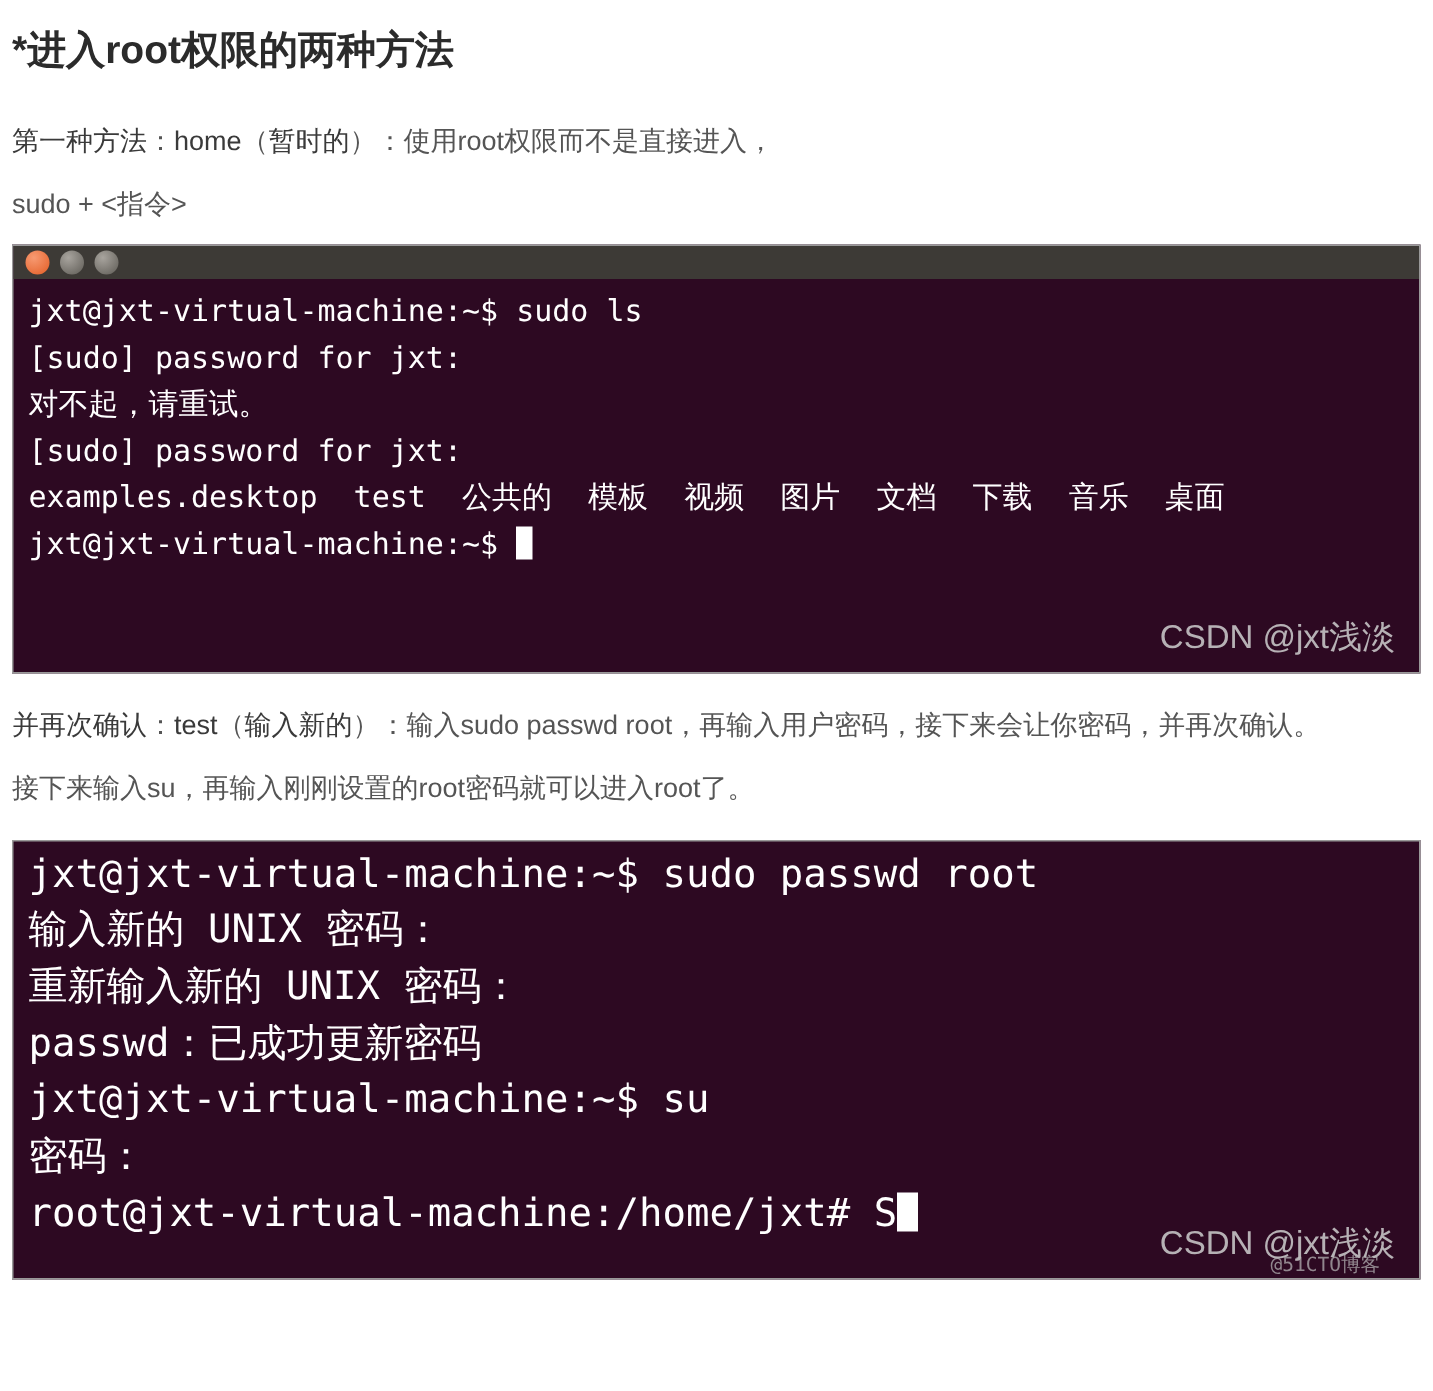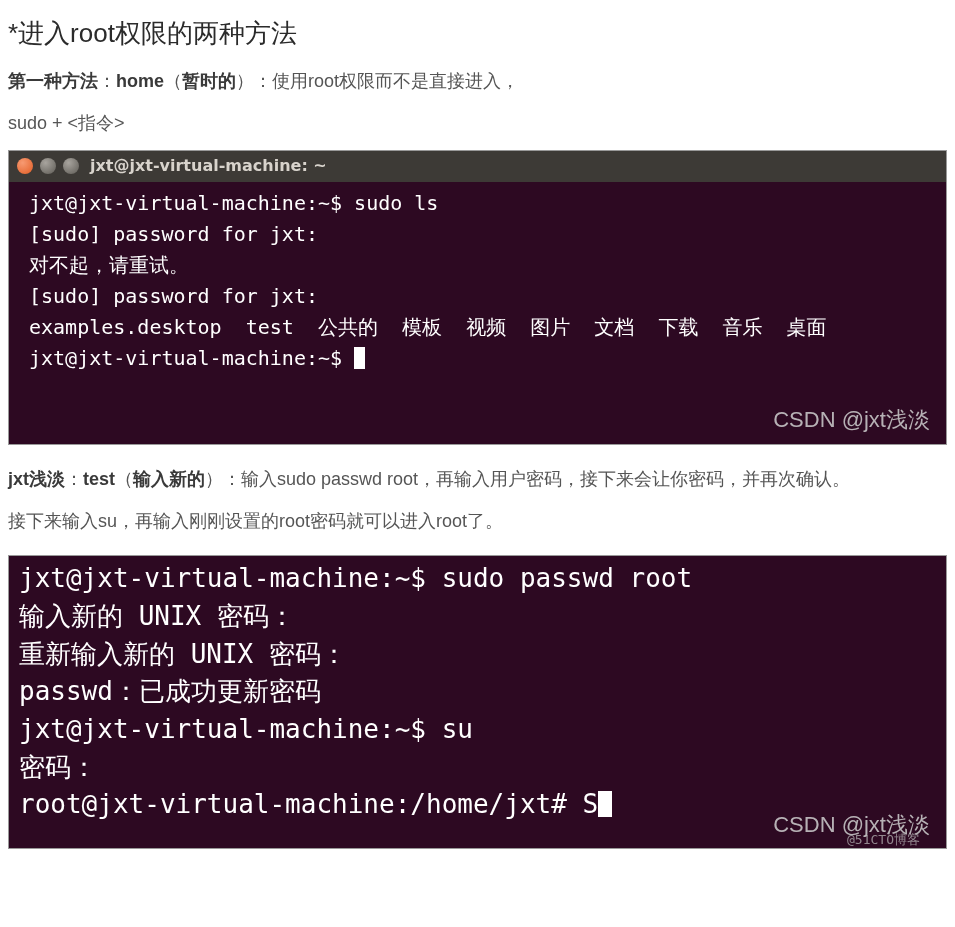--- a/index.html
+++ b/index.html
@@ -5,32 +5,32 @@
   body {
     margin: 0;
     padding: 16px 8px;
     font-family: -apple-system, "PingFang SC", "Microsoft YaHei", sans-serif;
     background: #fff;
     color: #3f3f3f;
     width: 955px;
     box-sizing: border-box;
   }
   h2.title {
-    margin: 0 0 14px 0;
+    margin: 0 0 27px 0;
     font-size: 26px;
-    font-weight: 400;
+    font-weight: 700;
     color: #2b2b2b;
   }
   p.para {
     margin: 10px 0;
     font-size: 18px;
     color: #555;
     line-height: 1.8;
   }
-  p.para .bold { font-weight: 700; color: #3a3a3a; }
+  p.para .bold { font-weight: 400; color: #3a3a3a; }
   .terminal {
     background: #2d0922;
     color: #ffffff;
     font-family: "DejaVu Sans Mono", Menlo, Consolas, monospace;
     font-size: 20px;
     line-height: 1.55;
     border: 1px solid #999;
     margin: 6px 0 18px 0;
     position: relative;
   }
@@ -42,21 +42,21 @@
     gap: 7px;
     padding: 3px 8px;
     font-family: "DejaVu Sans", sans-serif;
     font-size: 16px;
   }
   .tb-btn { width: 16px; height: 16px; border-radius: 50%; display:inline-flex;align-items:center;justify-content:center; font-size:11px; color:rgba(0,0,0,.4);}
   .tb-close { background: radial-gradient(circle at 35% 30%, #f79a72, #e25d24); }
   .tb-min   { background: radial-gradient(circle at 35% 30%, #a8a49e, #5e5b55); }
   .tb-max   { background: radial-gradient(circle at 35% 30%, #a8a49e, #5e5b55); }
   .tb-title { margin-left: 4px; font-weight: 600; }
-  .term-body { padding: 6px 10px 8px 20px; white-space: pre-wrap; word-break: break-all; text-align: left;}
+  .term-body { padding: 6px 10px 8px 10px; white-space: pre-wrap; word-break: break-all; text-align: left;}
   .cursor {
     display: inline-block;
     width: 11px; height: 22px;
     background: #fff;
     vertical-align: -4px;
   }
   .watermark {
     position: absolute;
     right: 16px;
     bottom: 6px;
@@ -86,36 +86,35 @@
 <p class="para">
   <span class="bold">第一种方法</span>：<span class="bold">home</span>（<span class="bold">暂时的</span>）：<span>使用root权限而不是直接进入，</span>
 </p>
 <p class="para">sudo + &lt;指令&gt;</p>
 
 <div class="terminal">
   <div class="titlebar">
     <span class="tb-btn tb-close"></span>
     <span class="tb-btn tb-min"></span>
     <span class="tb-btn tb-max"></span>
-    <span class="tb-title">jxt@jxt-virtual-machine: ~</span>
   </div>
   <div class="term-body"><span>jxt@jxt-virtual-machine:~$ sudo ls</span>
 <span>[sudo] password for jxt:</span>
 <span>对不起，请重试。</span>
 <span>[sudo] password for jxt:</span>
 <span>examples.desktop  test  公共的  模板  视频  图片  文档  下载  音乐  桌面</span>
 <span>jxt@jxt-virtual-machine:~$ </span><span class="cursor"></span>
 
 
 </div>
   <div class="watermark">CSDN @jxt浅淡</div>
 </div>
 
 <p class="para">
-  <span class="bold">jxt浅淡</span>：<span class="bold">test</span>（<span class="bold">输入新的</span>）：<span>输入sudo passwd root，再输入用户密码，接下来会让你密码，并再次确认。</span>
+  <span class="bold">并再次确认</span>：<span class="bold">test</span>（<span class="bold">输入新的</span>）：<span>输入sudo passwd root，再输入用户密码，接下来会让你密码，并再次确认。</span>
 </p>
 <p class="para">接下来输入su，再输入刚刚设置的root密码就可以进入root了。</p>
 
 <div class="terminal big">
   <div class="term-body"><span>jxt@jxt-virtual-machine:~$ sudo passwd root</span>
 <span>输入新的 UNIX 密码：</span>
 <span>重新输入新的 UNIX 密码：</span>
 <span>passwd：已成功更新密码</span>
 <span>jxt@jxt-virtual-machine:~$ su</span>
 <span>密码：</span>

